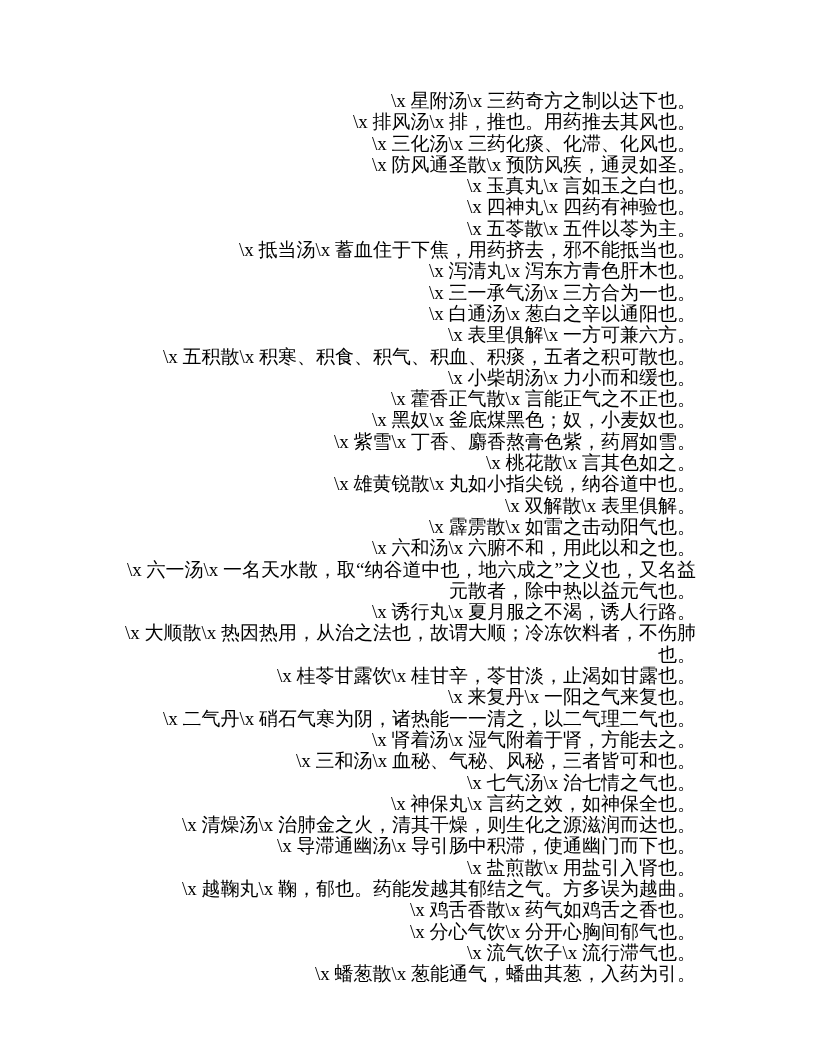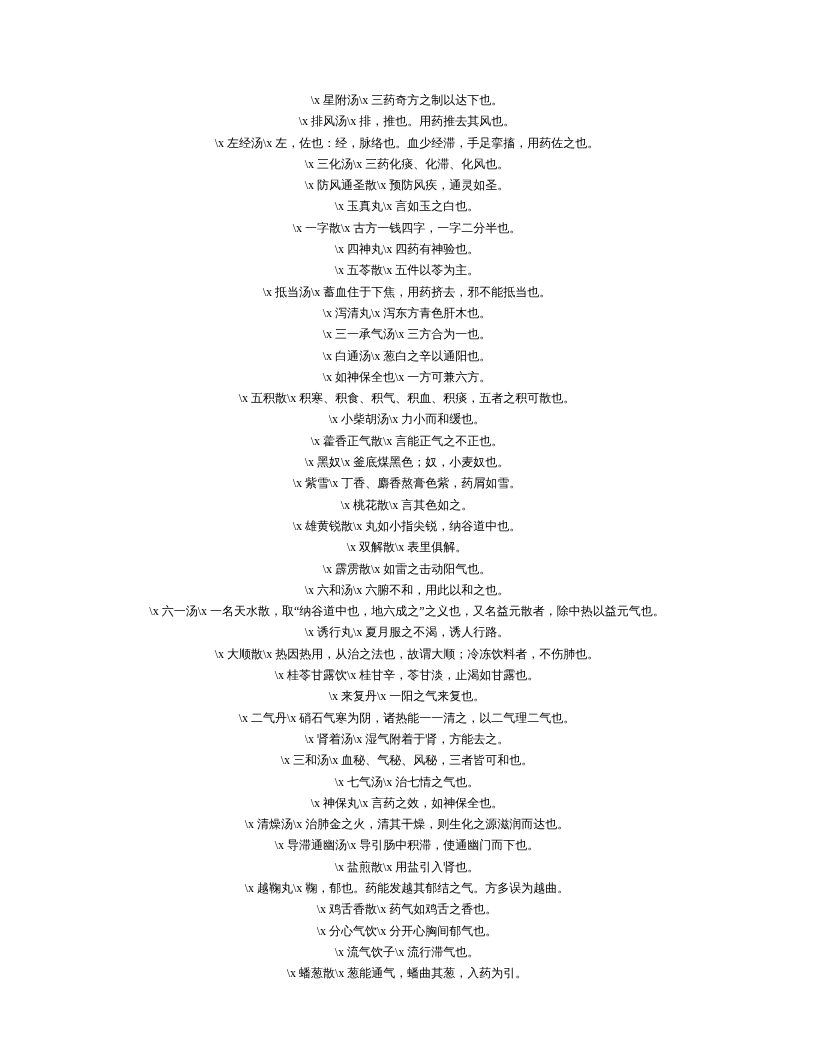--- a/index.html
+++ b/index.html
@@ -16,47 +16,45 @@
     overflow: hidden;
     font-family: "Liberation Serif", "DejaVu Serif", serif;
   }
   .content {
     position: absolute;
     left: 118px;
     top: 90px;
     width: 578px;
   }
   .line {
-    font-size: 12px;
+    font-size: 19px;
     line-height: 21.3px;
     color: #000000;
     white-space: normal;
     word-break: break-all;
-    text-align: center;
+    text-align: right;
   }
 </style>
 </head>
 <body>
 
 <div class="page">
   <div class="content">
     <div class="line">\x 星附汤\x  三药奇方之制以达下也。</div>
     <div class="line">\x 排风汤\x  排，推也。用药推去其风也。</div>
-    <div class="line">\x 左经汤\x  左，佐也：经，脉络也。血少经滞，手足挛搐，用药佐之也。</div>
     <div class="line">\x 三化汤\x  三药化痰、化滞、化风也。</div>
     <div class="line">\x 防风通圣散\x  预防风疾，通灵如圣。</div>
     <div class="line">\x 玉真丸\x  言如玉之白也。</div>
-    <div class="line">\x 一字散\x  古方一钱四字，一字二分半也。</div>
     <div class="line">\x 四神丸\x  四药有神验也。</div>
     <div class="line">\x 五苓散\x  五件以苓为主。</div>
     <div class="line">\x 抵当汤\x  蓄血住于下焦，用药挤去，邪不能抵当也。</div>
     <div class="line">\x 泻清丸\x  泻东方青色肝木也。</div>
     <div class="line">\x 三一承气汤\x  三方合为一也。</div>
     <div class="line">\x 白通汤\x  葱白之辛以通阳也。</div>
-    <div class="line">\x 如神保全也\x  一方可兼六方。</div>
+    <div class="line">\x 表里俱解\x  一方可兼六方。</div>
     <div class="line">\x 五积散\x  积寒、积食、积气、积血、积痰，五者之积可散也。</div>
     <div class="line">\x 小柴胡汤\x  力小而和缓也。</div>
     <div class="line">\x 藿香正气散\x  言能正气之不正也。</div>
     <div class="line">\x 黑奴\x  釜底煤黑色；奴，小麦奴也。</div>
     <div class="line">\x 紫雪\x  丁香、麝香熬膏色紫，药屑如雪。</div>
     <div class="line">\x 桃花散\x  言其色如之。</div>
     <div class="line">\x 雄黄锐散\x  丸如小指尖锐，纳谷道中也。</div>
     <div class="line">\x 双解散\x  表里俱解。</div>
     <div class="line">\x 霹雳散\x  如雷之击动阳气也。</div>
     <div class="line">\x 六和汤\x  六腑不和，用此以和之也。</div>

